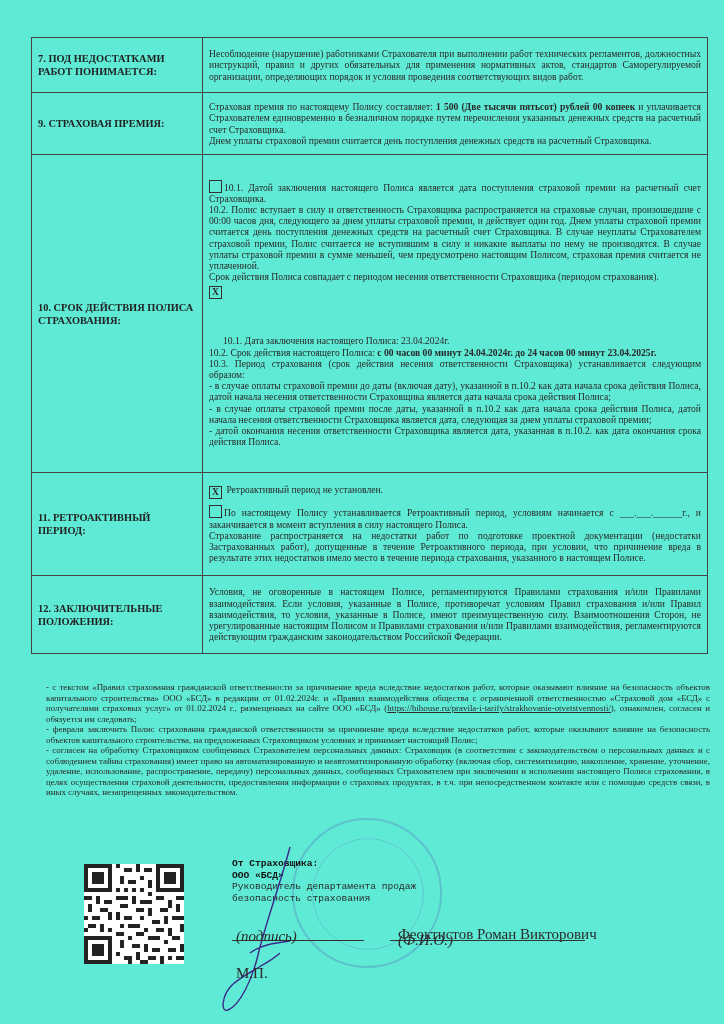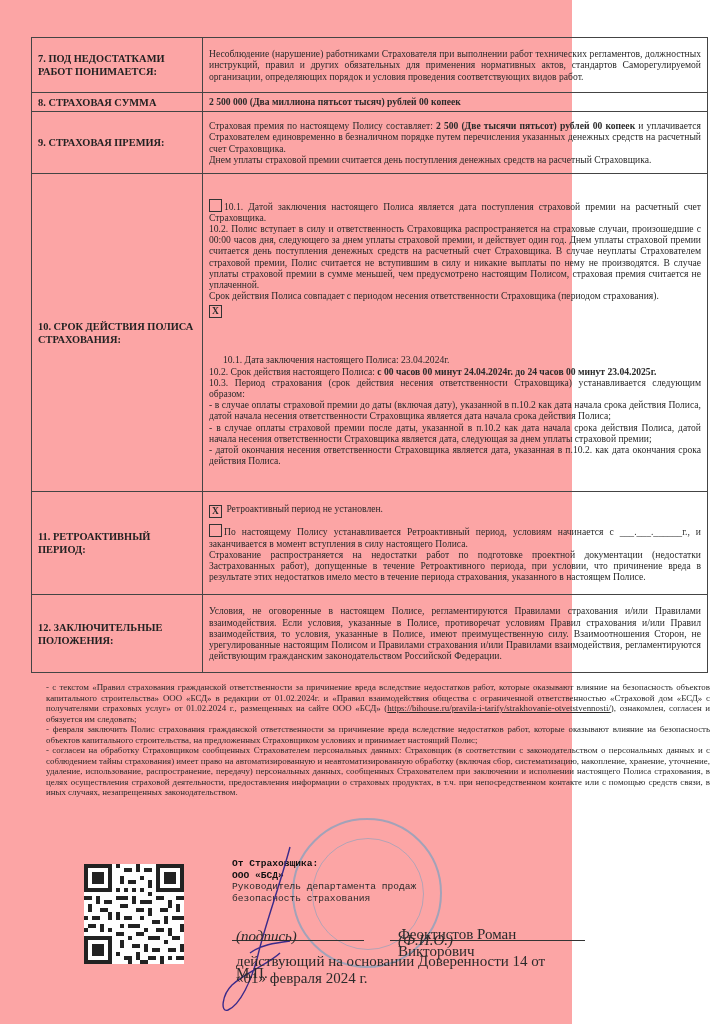--- a/index.html
+++ b/index.html
@@ -1,18 +1,18 @@
 <!DOCTYPE html>
 <html><head>
 <meta charset="utf-8">
 <style>
   html, body { margin:0; padding:0; background:#ffffff; }
   body { width:724px; height:1024px; position:relative; overflow:hidden;
          font-family:"Liberation Serif","DejaVu Serif",serif; color:#222; }
-  .page { position:absolute; left:0; top:0; width:572px; height:1024px; background:#fca5a5; }
+  .page { position:absolute; left:0; top:0; width:724px; height:1024px; background:#5eead4; }
   table.policy { position:absolute; left:31px; top:37px; width:677px; border-collapse:collapse;
                  font-size:9.6px; line-height:11.2px; }
   table.policy td { border:1.5px solid #444; vertical-align:middle; padding:1px 6px; }
   td.lbl { width:158px; font-weight:bold; font-size:10.4px; line-height:13px; padding-left:6px; }
   td.val { text-align:justify; color:#2a2a2a; }
   .box { display:inline-block; width:11px; height:11px; border:1.2px solid #333; vertical-align:-2px;
          margin-right:2px; font-weight:bold; font-size:9.5px; line-height:11px; text-align:center; }
   .b { font-weight:bold; }
   .ind { padding-left:14px;margin-top:36px; }
   .gap { height:6px; }
@@ -34,28 +34,24 @@
 <body>
 
 <div class="page">
 
   <table class="policy">
     <tbody>
         <tr style="height:55px">
       <td class="lbl">7. ПОД НЕДОСТАТКАМИ РАБОТ ПОНИМАЕТСЯ:</td>
       <td class="val">Несоблюдение (нарушение) работниками Страхователя при выполнении работ технических регламентов, должностных инструкций, правил и других обязательных для применения нормативных актов, стандартов Саморегулируемой организации, определяющих порядок и условия проведения соответствующих видов работ.</td>
     </tr>
-    <tr style="height:19px">
-      <td class="lbl">8. СТРАХОВАЯ СУММА</td>
-      <td class="val b">2 500 000 (Два миллиона пятьсот тысяч) рублей 00 копеек</td>
-    </tr>
     <tr style="height:62px">
       <td class="lbl">9. СТРАХОВАЯ ПРЕМИЯ:</td>
       <td class="val">
-        <span>Страховая премия по настоящему Полису составляет: </span><span class="b">2 500 (Две тысячи пятьсот) рублей 00 копеек</span><span> и уплачивается Страхователем единовременно в безналичном порядке путем перечисления указанных денежных средств на расчетный счет Страховщика.</span><br>
+        <span>Страховая премия по настоящему Полису составляет: </span><span class="b">1 500 (Две тысячи пятьсот) рублей 00 копеек</span><span> и уплачивается Страхователем единовременно в безналичном порядке путем перечисления указанных денежных средств на расчетный счет Страховщика.</span><br>
         <span>Днем уплаты страховой премии считается день поступления денежных средств на расчетный Страховщика.</span>
       </td>
     </tr>
     <tr style="height:318px">
       <td class="lbl">10. СРОК ДЕЙСТВИЯ ПОЛИСА СТРАХОВАНИЯ:</td>
       <td class="val">
         <div>
           <span class="box"></span><span>10.1. Датой заключения настоящего Полиса является дата поступления страховой премии на расчетный счет Страховщика.</span>
         </div>
         <div>10.2. Полис вступает в силу и ответственность Страховщика распространяется на страховые случаи, произошедшие с 00:00 часов дня, следующего за днем уплаты страховой премии, и действует один год. Днем уплаты страховой премии считается день поступления денежных средств на расчетный счет Страховщика. В случае неуплаты Страхователем страховой премии, Полис считается не вступившим в силу и никакие выплаты по нему не производятся. В случае уплаты страховой премии в сумме меньшей, чем предусмотрено настоящим Полисом, страховая премия считается не уплаченной.</div>
@@ -130,15 +126,14 @@
     <path d="M70 2 C60 40, 45 80, 38 110 C32 135, 20 160, 8 165 C0 168, 2 150, 12 140 C25 128, 50 118, 60 108 M30 108 C40 100, 55 98, 70 96" fill="none" stroke="#3a2a8a" stroke-width="1.4"></path>
   </svg>
 
   <div class="sigline" style="left:232px;top:940px;width:132px"></div>
   <div class="small it" style="left:236px;top:928px">(подпись)</div>
 
   <div class="small" style="left:398px;top:926px">Феоктистов Роман Викторович</div>
   <div class="sigline" style="left:390px;top:940px;width:195px"></div>
   <div class="small it" style="left:398px;top:932px">(Ф.И.О.)</div>
 
-  <div class="small" style="left:236px;top:953px">действующий на основании Доверенности 14 от «01» февраля 2024 г.</div>
   <div class="small" style="left:236px;top:965px">М.П.</div>
 </div>
 
 </body></html>

